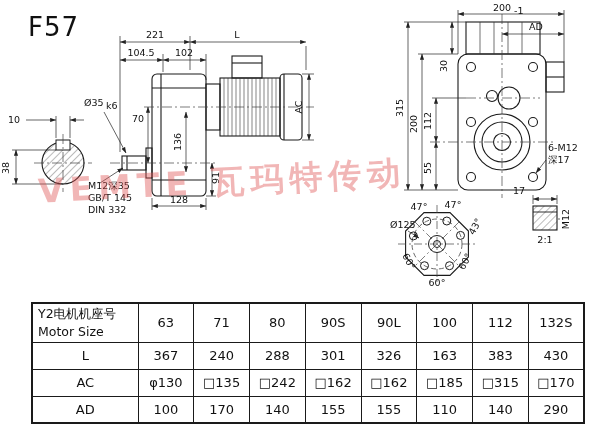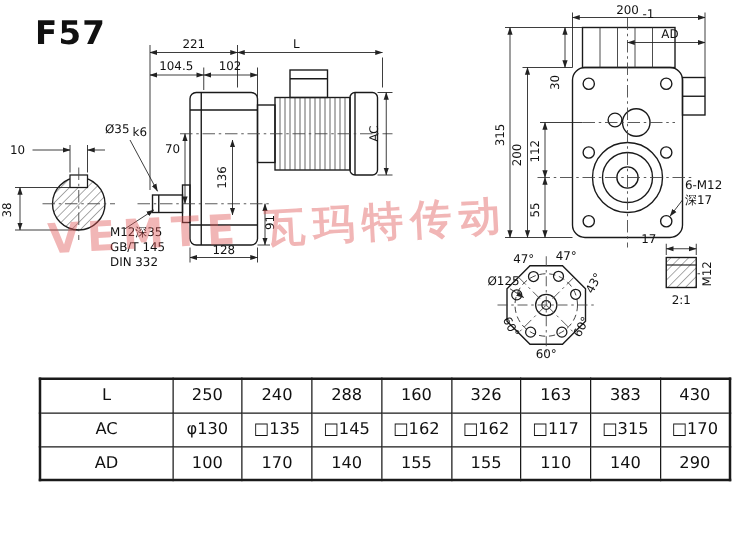--- a/index.html
+++ b/index.html
@@ -1,19 +1,19 @@
 <!DOCTYPE html>
 <html><head>
 <meta charset="utf-8">
 <style>
   *{margin:0;padding:0;box-sizing:border-box}
   html,body{width:600px;height:432px;background:#fff;overflow:hidden;
     font-family:"DejaVu Sans","Liberation Sans",sans-serif;color:#111}
   .canvas{position:absolute;inset:0;background:#fff}
-  .title{position:absolute;left:28px;top:12px;font-size:26px;font-weight:700;letter-spacing:1px}
+  .title{position:absolute;left:28px;top:12px;font-size:26px;font-weight:400;letter-spacing:1px}
   .watermark{position:absolute;left:38px;top:160px;font-size:33px;font-weight:600;
     color:#e05252;opacity:.42;letter-spacing:6px;white-space:nowrap;
     transform:rotate(-3deg);pointer-events:none;z-index:5}
   svg.drawing{position:absolute;left:0;top:0}
   svg text{fill:#111;font-family:"DejaVu Sans","Liberation Sans",sans-serif;font-size:9.5px}
   table.dim{position:absolute;left:31px;top:302px;width:554px;border-collapse:collapse;
     table-layout:fixed;font-size:13px;background:#fff;border:2px solid #1a1a1a}
   table.dim th,table.dim td{border:1px solid #1a1a1a;text-align:center;vertical-align:middle;
     font-weight:400;height:27px;padding:0}
   table.dim tr.hdr th{height:39px}
@@ -184,39 +184,53 @@
       <col>
         <col>
         <col>
         <col>
         <col>
         <col>
         <col>
         <col>
     </colgroup>
     <tbody>
+        <tr class="hdr">
+      <th class="label-cell">
+        <div>Y2电机机座号</div>
+        <div>Motor Size</div>
+      </th>
+      <th>63</th>
+      <th>71</th>
+      <th>80</th>
+      <th>90S</th>
+      <th>90L</th>
+      <th>100</th>
+      <th>112</th>
+      <th>132S</th>
+    </tr>
     <tr>
       <th>L</th>
-      <td>250</td>
+      <td>367</td>
       <td>240</td>
       <td>288</td>
-      <td>160</td>
+      <td>301</td>
       <td>326</td>
       <td>163</td>
       <td>383</td>
       <td>430</td>
     </tr>
     <tr>
       <th>AC</th>
       <td>φ130</td>
       <td>□135</td>
-      <td>□145</td>
+      <td>□242</td>
       <td>□162</td>
       <td>□162</td>
-      <td>□117</td>
+      <td>□185</td>
       <td>□315</td>
       <td>□170</td>
     </tr>
     <tr>
       <th>AD</th>
       <td>100</td>
       <td>170</td>
       <td>140</td>
       <td>155</td>
       <td>155</td>

